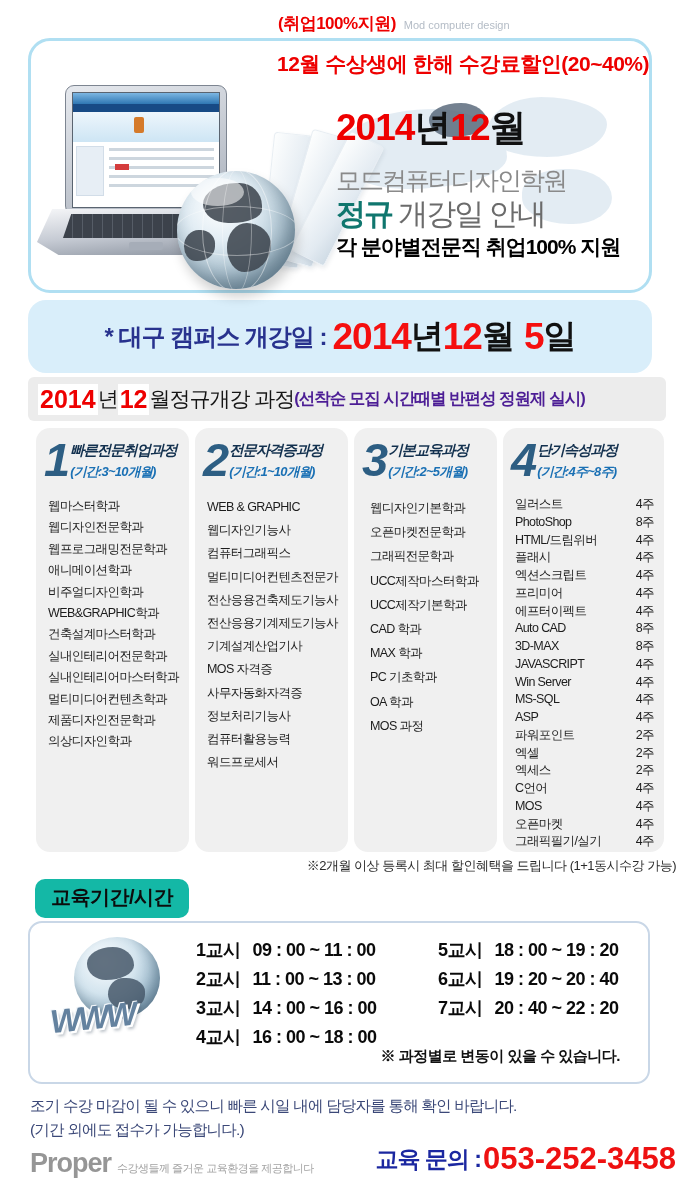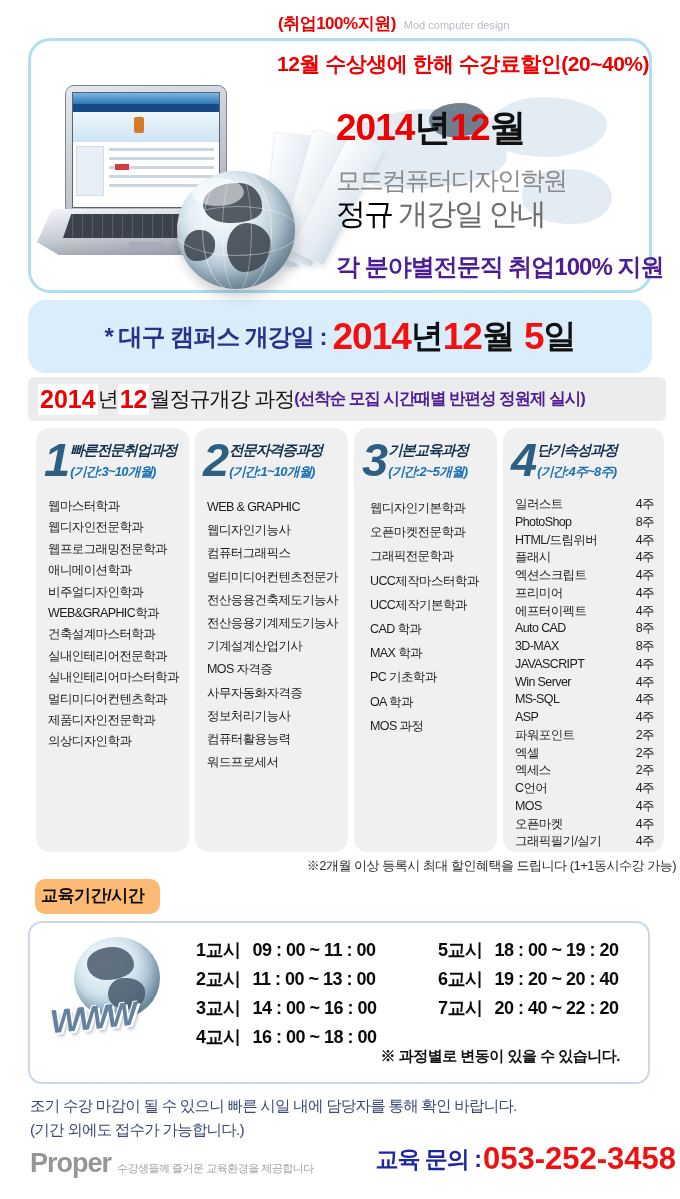--- a/index.html
+++ b/index.html
@@ -62,22 +62,22 @@
   .grid-v{position:absolute;left:21%;top:-2%;width:58%;height:104%;border:1px solid rgba(255,255,255,.45);border-radius:50%;}
   .grid-v2{position:absolute;left:38%;top:-2%;width:24%;height:104%;border:1px solid rgba(255,255,255,.35);border-radius:50%;}
   .grid-h{position:absolute;left:-2%;top:30%;width:104%;height:40%;border:1px solid rgba(255,255,255,.4);border-radius:50%;}
 
   
   .hero-text{position:absolute;left:305px;top:68px;width:312px;z-index:5;}
   .hero-date{font-size:37px;line-height:38px;font-weight:800;color:#111;letter-spacing:-1px;}
   .red{color:#ee0000;}
   .hero-academy{margin-top:18px;font-size:25px;line-height:30px;color:#8a8a8a;letter-spacing:-2px;white-space:nowrap;}
   .hero-sub{margin-top:2px;font-size:30px;line-height:34px;color:#6b6b6b;letter-spacing:-2px;white-space:nowrap;}
-  .hero-sub .b{color:#000000;font-weight:400;}
-  .hero-support{margin-top:20px;font-size:24px;font-weight:800;color:#4c1d95;letter-spacing:-1px;white-space:nowrap;}
+  .hero-sub .b{color:#0f766e;font-weight:700;}
+  .hero-support{margin-top:2px;font-size:21px;font-weight:800;color:#000000;letter-spacing:-1px;white-space:nowrap;}
 
   
   .campus-banner{position:absolute;left:28px;top:300px;width:624px;height:73px;background:#d9eefa;
                  border-radius:18px;display:flex;align-items:center;justify-content:center;white-space:nowrap;}
   .cb-prefix{font-size:24px;font-weight:800;color:#28328e;letter-spacing:-1px;margin-right:6px;}
   .cb-num{font-size:37px;font-weight:800;color:#f50f0f;letter-spacing:-1px;}
   .cb-hang{font-size:33px;font-weight:800;color:#111;letter-spacing:-1px;}
   .cb-day{margin-left:10px;}
 
   
@@ -99,22 +99,22 @@
   .course-list{list-style:none;margin:14px 0 0 0;padding:0 2px 0 4px;}
   .course-list li{font-size:12.5px;color:#1c1c1c;letter-spacing:-0.6px;white-space:nowrap;}
   .c1 .course-list li{line-height:21.4px;}
   .c2 .course-list li{line-height:23.2px;}
   .c3 .course-list li{line-height:24.2px;padding-left:4px;}
   .c4 .course-list li{line-height:17.75px;display:flex;justify-content:space-between;}
   .cdur{margin-left:4px;}
 
   
   .reg-note{position:absolute;top:857px;right:4px;font-size:13px;color:#2a2a2a;letter-spacing:-0.5px;text-align:right;}
-  .badge{position:absolute;left:35px;top:879px;background:#fdba74;border-radius:10px;padding:5px 16px 7px 6px;
-         font-size:17px;font-weight:800;color:#0c0c0c;letter-spacing:-0.5px;}
+  .badge{position:absolute;left:35px;top:879px;background:#14b8a6;border-radius:10px;padding:5px 16px 7px 16px;
+         font-size:20px;font-weight:800;color:#0c0c0c;letter-spacing:-0.5px;}
   .schedule-box{position:absolute;left:28px;top:921px;width:622px;height:163px;border:2px solid #c9d7e7;
                 border-radius:14px;box-sizing:border-box;background:#fff;}
   .sglobe-wrap{position:absolute;left:14px;top:12px;width:140px;height:130px;}
   .sglobe{position:absolute;left:30px;top:2px;width:86px;height:82px;border-radius:50%;overflow:hidden;
           background:radial-gradient(circle at 35% 30%,#fbfdff,#d3e4ee 40%,#93b2c6 72%,#628299 90%);
           box-shadow:inset -5px -8px 12px rgba(30,50,65,.3);}
   .sg-c1{position:absolute;left:15%;top:12%;width:55%;height:40%;background:#47586a;opacity:.85;
          border-radius:55% 45% 60% 40%/50% 55% 45% 50%;}
   .sg-c2{position:absolute;left:40%;top:50%;width:42%;height:38%;background:#47586a;opacity:.85;
          border-radius:45% 55% 50% 50%/55% 45% 50% 50%;}

